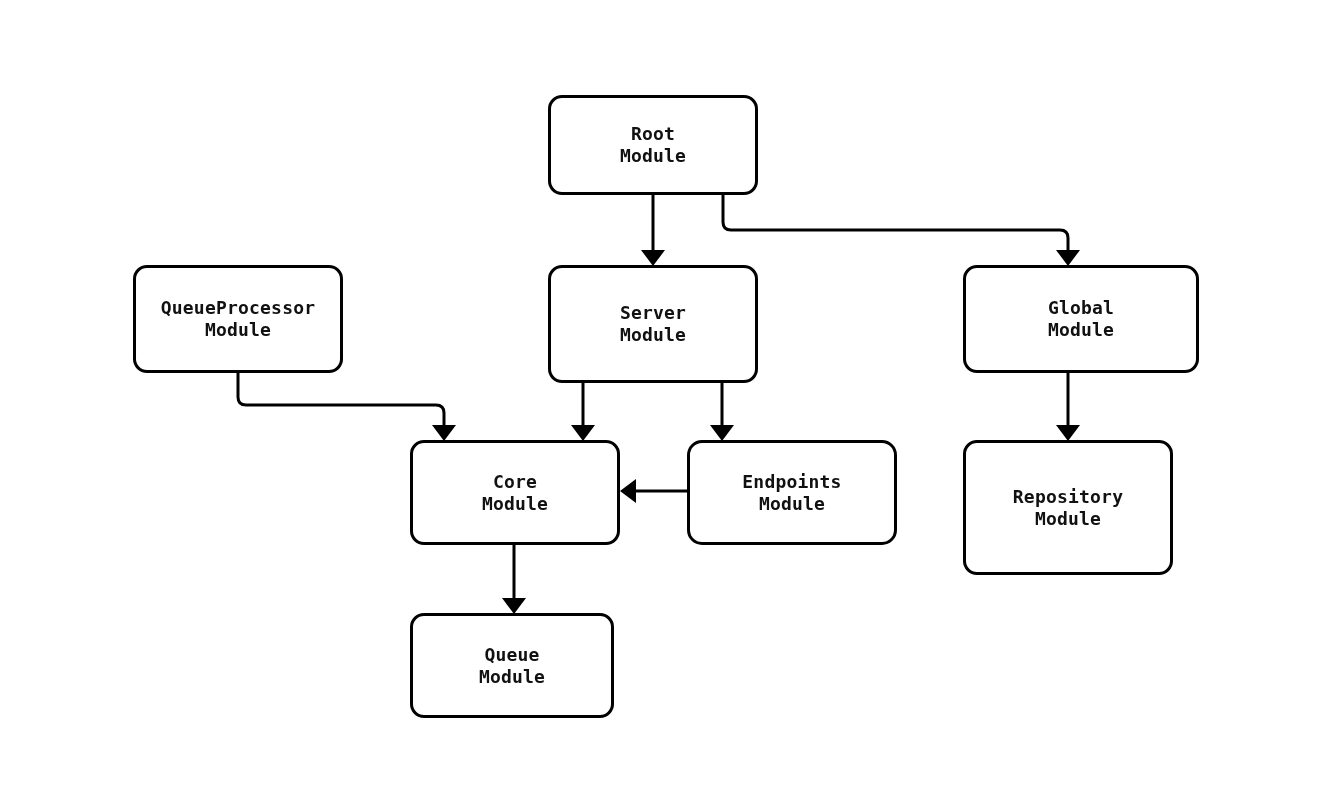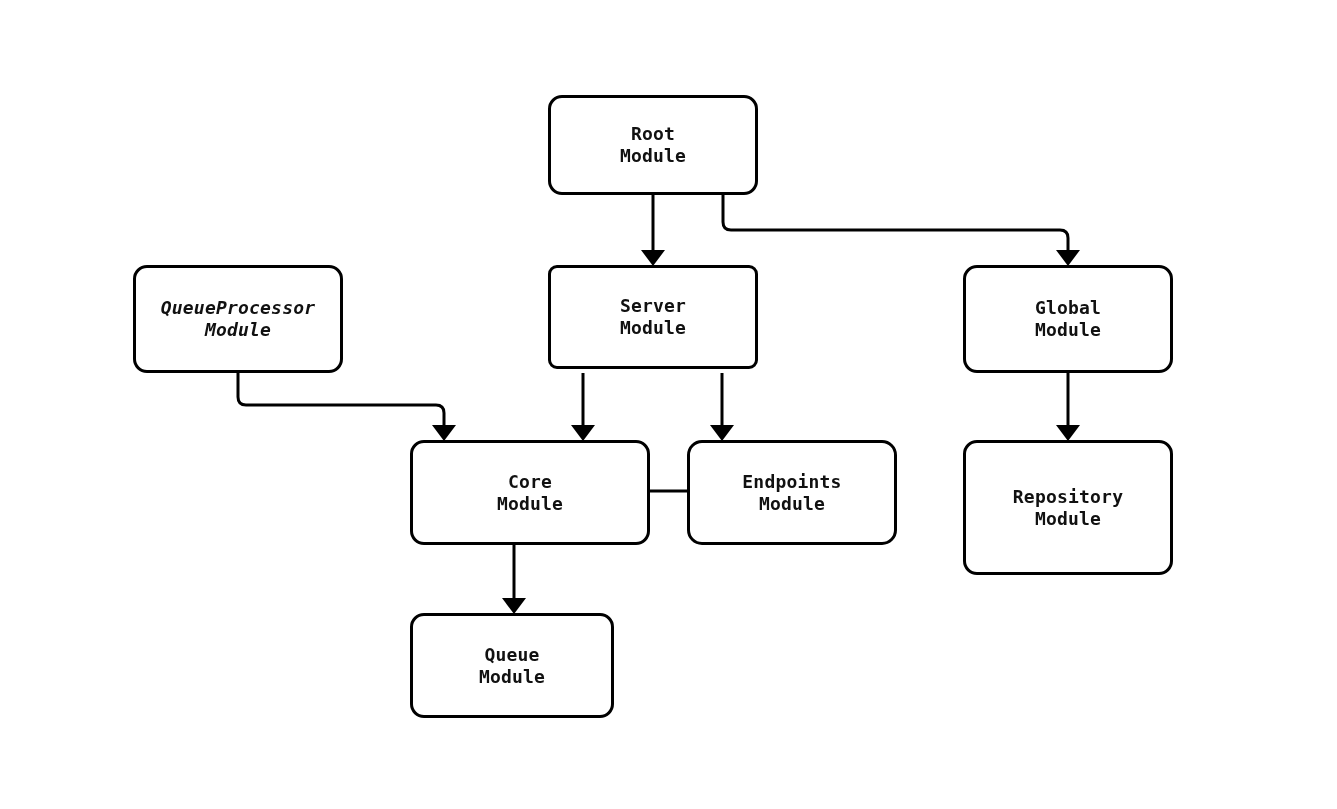--- a/index.html
+++ b/index.html
@@ -101,36 +101,36 @@
 
   </svg>
 
   <div id="node-layer">
 
     <div class="node" style="left:548px; top:95px; width:210px; height:100px;">
       <span class="node-label">Root
 Module</span>
     </div>
 
-    <div class="node" style="left:133px; top:265px; width:210px; height:108px;font-style:italic;">
+    <div class="node" style="left:133px; top:265px; width:210px; height:108px;">
       <span class="node-label">QueueProcessor
 Module</span>
     </div>
 
-    <div class="node" style="left:548px; top:265px; width:210px; height:104px;border-radius:9px;">
+    <div class="node" style="left:548px; top:265px; width:210px; height:118px;">
       <span class="node-label">Server
 Module</span>
     </div>
 
-    <div class="node" style="left:963px; top:265px; width:210px; height:108px;justify-content:center;">
+    <div class="node" style="left:963px; top:265px; width:236px; height:108px;justify-content:center;">
       <span class="node-label">Global
 Module</span>
     </div>
 
-    <div class="node" style="left:410px; top:440px; width:240px; height:105px;">
+    <div class="node" style="left:410px; top:440px; width:210px; height:105px;">
       <span class="node-label">Core
 Module</span>
     </div>
 
     <div class="node" style="left:687px; top:440px; width:210px; height:105px;border-radius:15px;">
       <span class="node-label">Endpoints
 Module</span>
     </div>
 
     <div class="node" style="left:963px; top:440px; width:210px; height:135px;">

